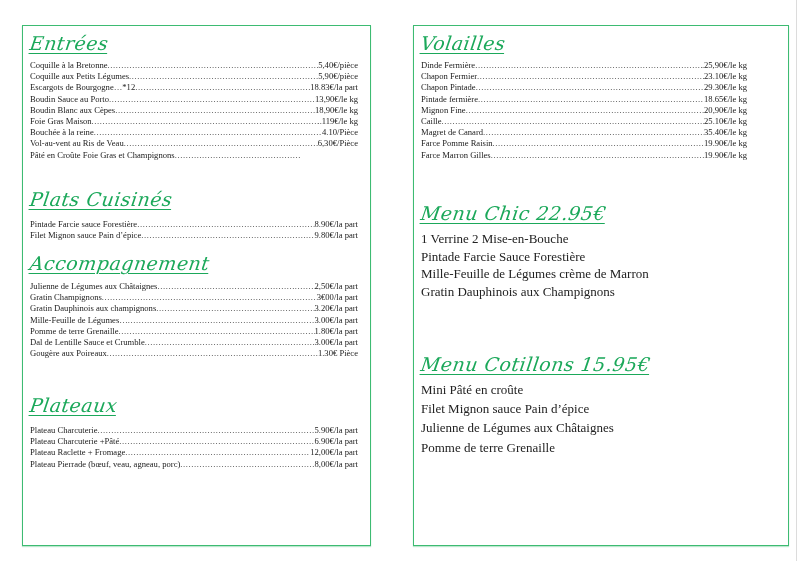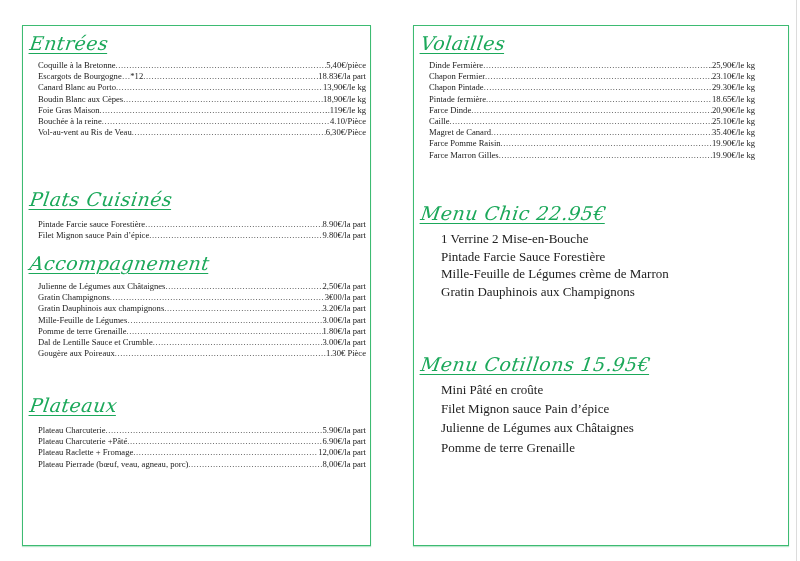--- a/index.html
+++ b/index.html
@@ -13,58 +13,63 @@
       box-shadow: 0 1px 1px rgba(61,187,114,0.35);
     }
     #left { left: 22px; top: 25px; width: 349px; height: 521px; padding: 6px 0 0 7px; }
     #right { left: 413px; top: 25px; width: 376px; height: 521px; padding: 6px 0 0 7px; }
     .heading {
       font-family: "DejaVu Serif", serif; font-style: italic; color: #1ba85a;
       font-size: 19px; line-height: 22px; text-decoration: underline; text-decoration-thickness: 1px;
       text-underline-offset: 3px; letter-spacing: 0.5px; margin: 0; font-weight: normal;
       transform: skewX(-8deg); transform-origin: left; display: inline-block;
     }
-    .items { margin: 8px; padding: 0; list-style: none; }
+    .items { margin: 0; padding: 0; list-style: none; }
     .item {
       display: flex; font-size: 8.6px; line-height: 11.2px; white-space: nowrap; width: 328px;
     }
     #right .item { width: 326px; }
     .item .name { flex: 0 0 auto; }
     .item .dots { flex: 1 1 auto; overflow: hidden; }
     .item .dots::before {
       content: "........................................................................................................................................................................";
       letter-spacing: 0.6px;
     }
     .item .price { flex: 0 0 auto; }
     .menu-list { margin: 0; padding: 0; list-style: none; }
-    .menu-list li { font-size: 13px; line-height: 17.5px; white-space: nowrap; margin-left: 20px; }
+    .menu-list li { font-size: 13px; line-height: 17.5px; white-space: nowrap; }
     .sec { position: absolute; left: 7px; }
   </style>
 </head>
 <body>
 
 <div class="page-edge"></div>
 
 <div id="left" class="panel">
 
   <div class="sec" style="top:6px;">
     <h2 class="heading">Entrées</h2>
     <ul class="items" style="margin-top:6px;">
       <li class="item">
           <span class="name">Coquille à la Bretonne</span>
           <span class="dots"></span>
           <span class="price">5,40€/pièce</span>
         </li>
       <li class="item">
+          <span class="name">Coquille aux Petits Légumes</span>
+          <span class="dots"></span>
+          <span class="price">5,90€/pièce</span>
+        </li>
+      <li class="item">
           <span class="name">Escargots de Bourgogne…*12</span>
           <span class="dots"></span>
           <span class="price"> 18.83€/la part</span>
         </li>
       <li class="item">
-          <span class="name">Canard Blanc au Porto</span>
+          <span class="name">Boudin Sauce au Porto</span>
           <span class="dots"></span>
           <span class="price">13,90€/le kg</span>
         </li>
       <li class="item">
           <span class="name">Boudin Blanc aux Cèpes</span>
           <span class="dots"></span>
           <span class="price">18,90€/le kg</span>
         </li>
       <li class="item">
           <span class="name">Foie Gras Maison</span>
@@ -73,20 +78,25 @@
         </li>
       <li class="item">
           <span class="name">Bouchée à la reine</span>
           <span class="dots"></span>
           <span class="price">4.10/Pièce</span>
         </li>
       <li class="item">
           <span class="name">Vol-au-vent au Ris de Veau</span>
           <span class="dots"></span>
           <span class="price">6,30€/Pièce</span>
+        </li>
+      <li class="item" style="width:270px;">
+          <span class="name">Pâté en Croûte Foie Gras et Champignons</span>
+          <span class="dots"></span>
+          <span class="price"></span>
         </li>
     </ul>
   </div>
 
   <div class="sec" style="top:162px;">
     <h2 class="heading">Plats Cuisinés</h2>
     <ul class="items" style="margin-top:9px;">
       <li class="item">
           <span class="name">Pintade Farcie sauce Forestière</span>
           <span class="dots"></span>
@@ -187,21 +197,21 @@
           <span class="name">Chapon Pintade </span>
           <span class="dots"></span>
           <span class="price">29.30€/le kg</span>
         </li>
       <li class="item">
           <span class="name">Pintade fermière</span>
           <span class="dots"></span>
           <span class="price">18.65€/le kg</span>
         </li>
       <li class="item">
-          <span class="name">Farce Dinde</span>
+          <span class="name">Mignon Fine</span>
           <span class="dots"></span>
           <span class="price">20,90€/le kg</span>
         </li>
       <li class="item">
           <span class="name">Caille </span>
           <span class="dots"></span>
           <span class="price">25.10€/le kg</span>
         </li>
       <li class="item">
           <span class="name">Magret de Canard</span>

